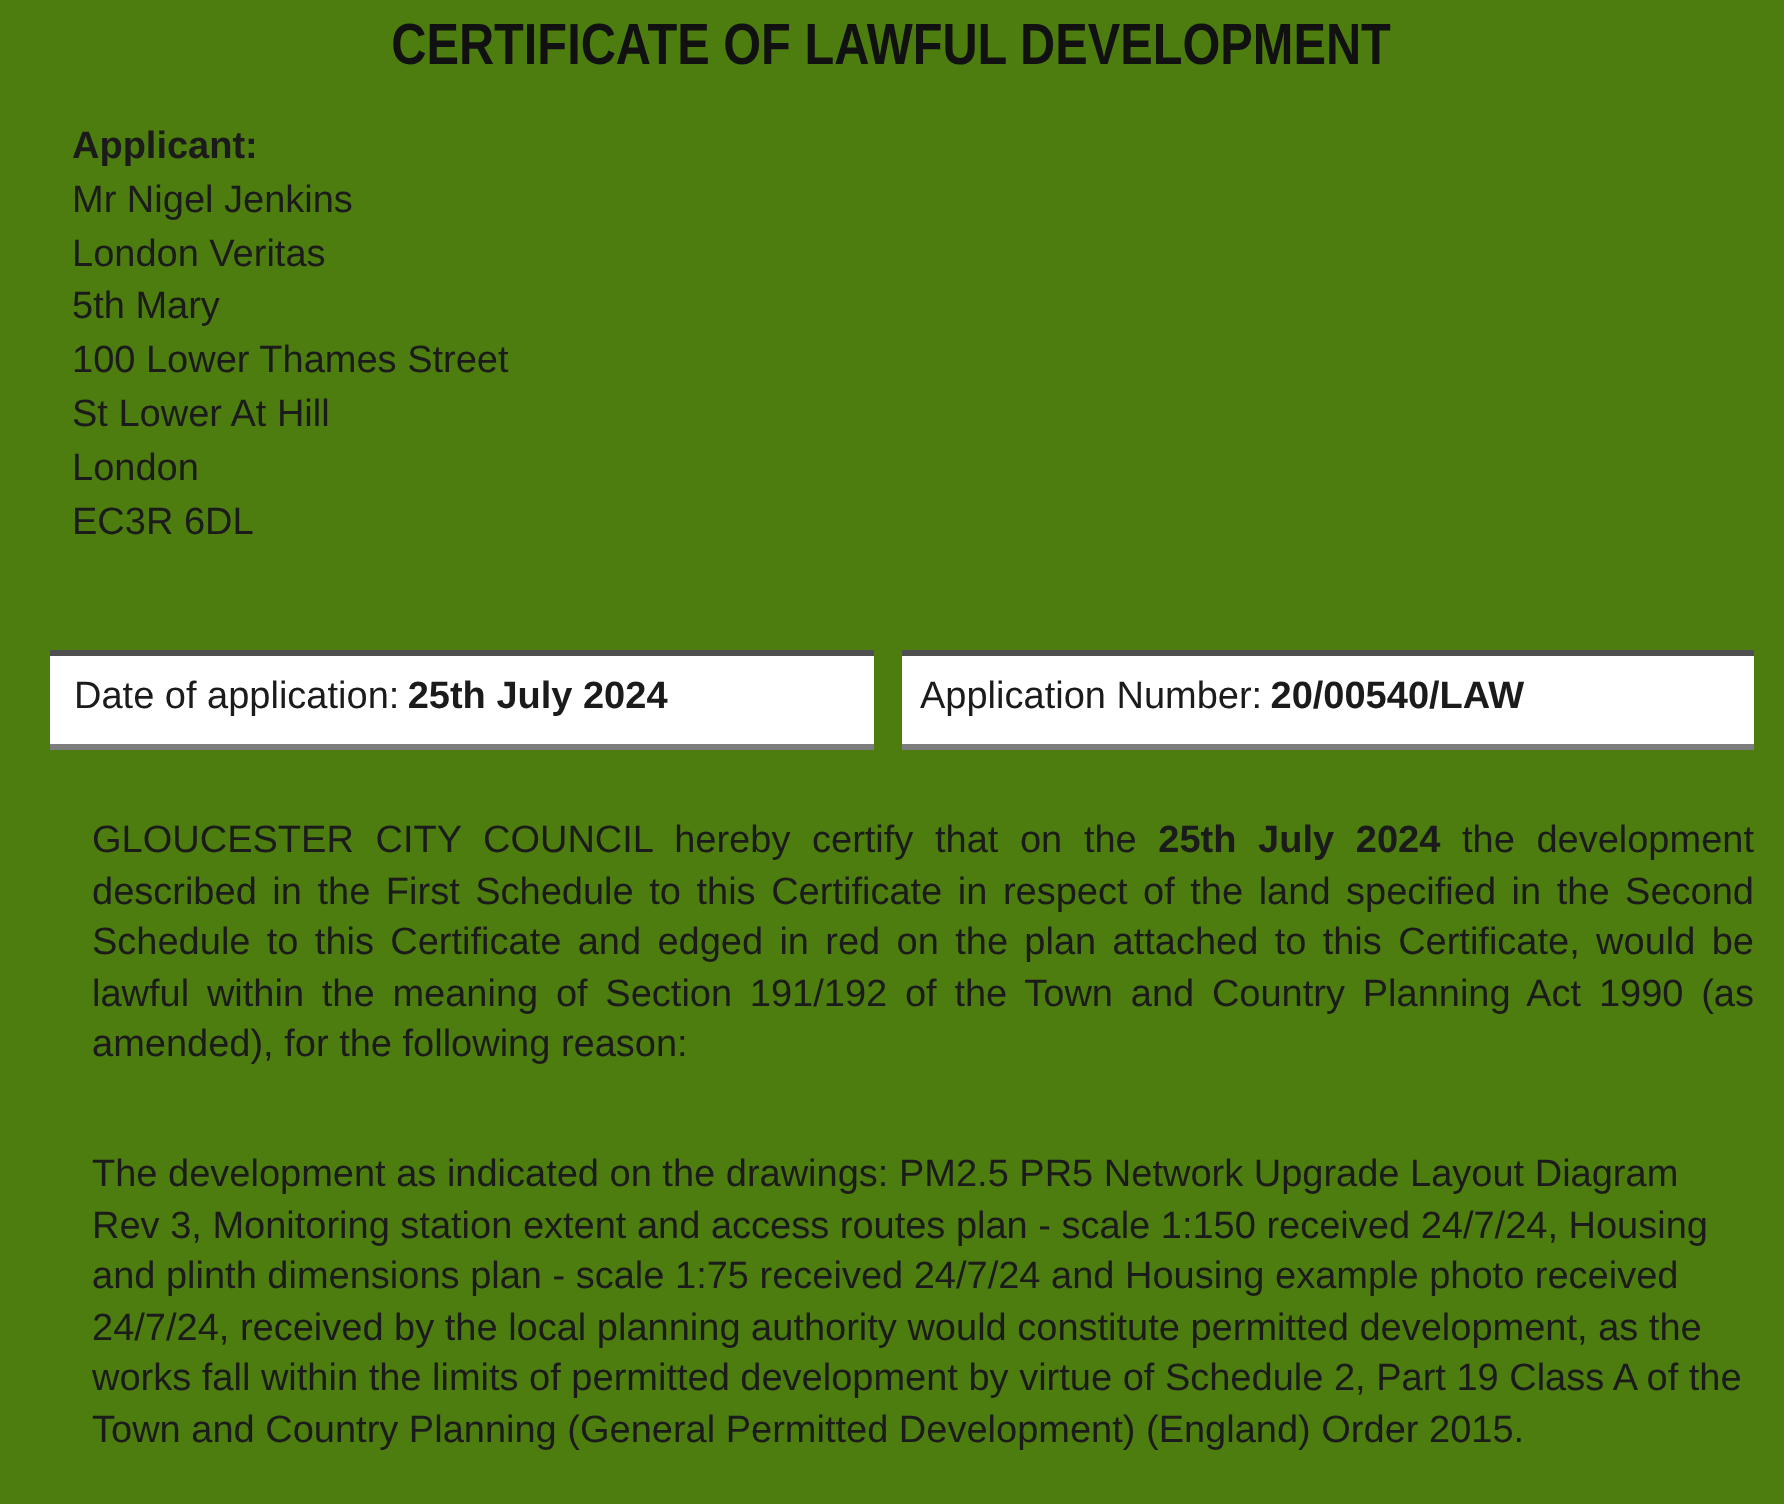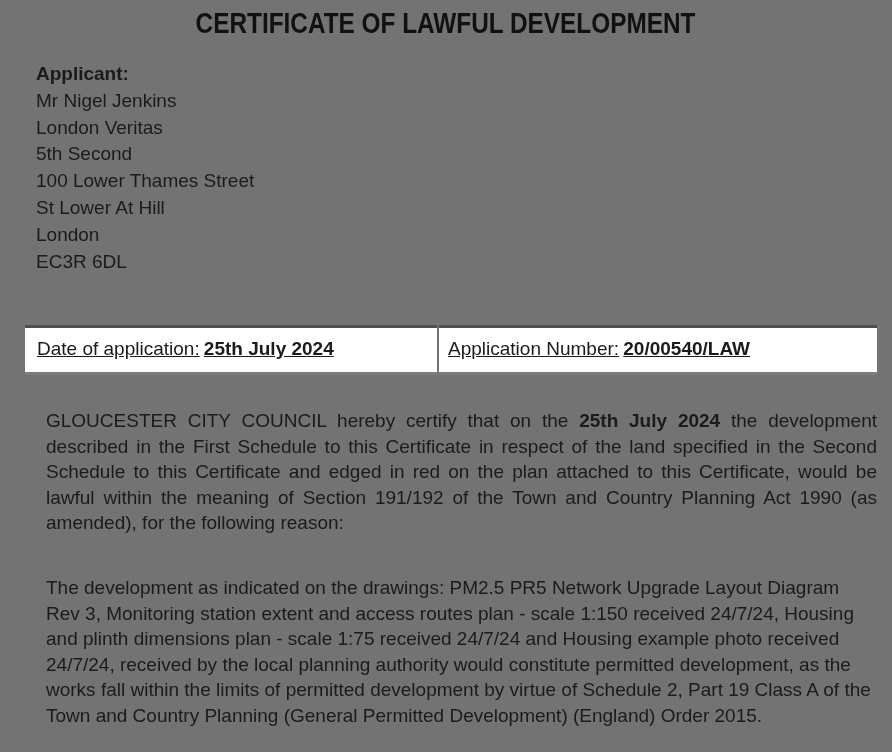--- a/index.html
+++ b/index.html
@@ -4,21 +4,21 @@
 <style>
   html, body {
     margin: 0;
     padding: 0;
     background: #ffffff;
   }
   .page {
     position: relative;
     width: 892px;
     height: 752px;
-    background: #737373;
+    background: #4d7c0f;
     font-family: "Liberation Sans", sans-serif;
     color: #1b1b1b;
     overflow: hidden;
   }
   .title-wrap {
     position: absolute;
     top: 7px;
     left: 0;
     width: 892px;
     text-align: center;
@@ -42,23 +42,22 @@
   }
   .applicant-label {
     font-weight: 700;
   }
   .meta-table {
     position: absolute;
     top: 325px;
     left: 25px;
     width: 852px;
     display: flex;
-    gap: 2px;
+    gap: 14px;
     box-sizing: border-box;
-    text-decoration: underline;
   }
   .meta-cell {
     box-sizing: border-box;
     border-top: 3px solid #4f4f4f;
     border-bottom: 3px solid #7d7d7d;
     padding: 10px 0 12px 12px;
     font-size: 19px;
     line-height: 22px;
     background: #ffffff;
   }
@@ -101,21 +100,21 @@
 <div class="page">
 
   <div class="title-wrap">
     <h1 class="title">CERTIFICATE OF LAWFUL DEVELOPMENT</h1>
   </div>
 
   <div class="applicant">
     <div class="applicant-label">Applicant:</div>
     <div>Mr Nigel Jenkins</div>
     <div>London Veritas</div>
-    <div>5th Second</div>
+    <div>5th Mary</div>
     <div>100 Lower Thames Street</div>
     <div>St Lower At Hill</div>
     <div>London</div>
     <div>EC3R 6DL</div>
   </div>
 
   <div class="meta-table">
     <div class="meta-cell date-cell">
       <span>Date of application:</span><span class="meta-value">25th July 2024</span>
     </div>

